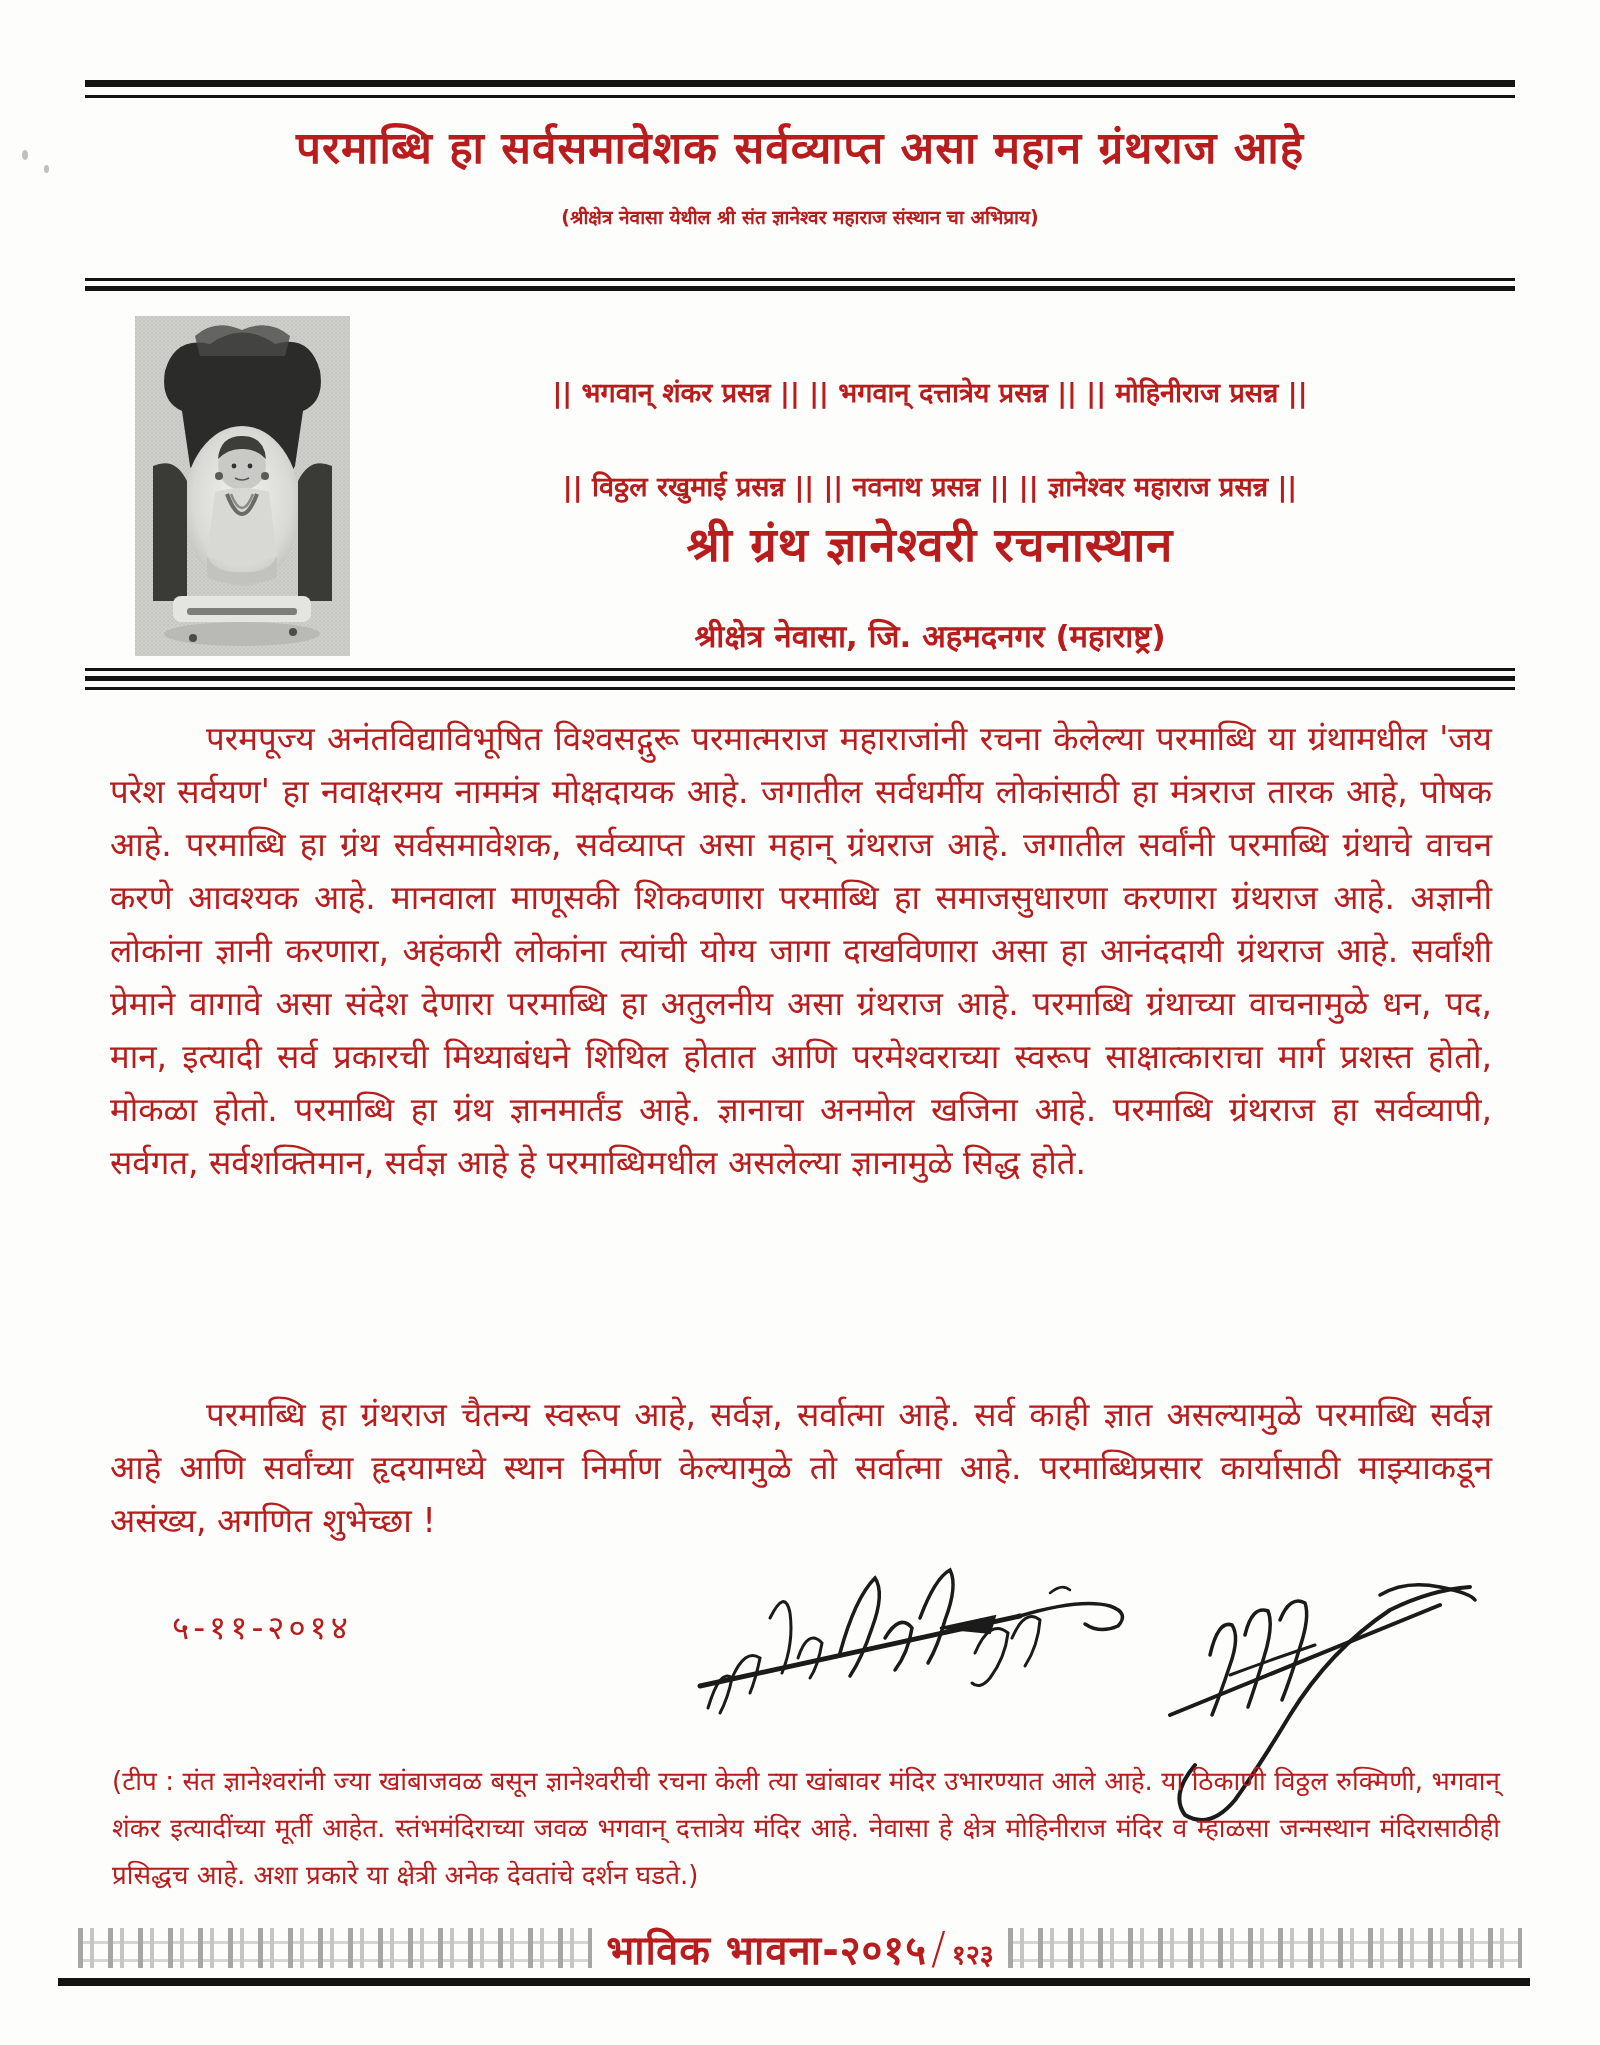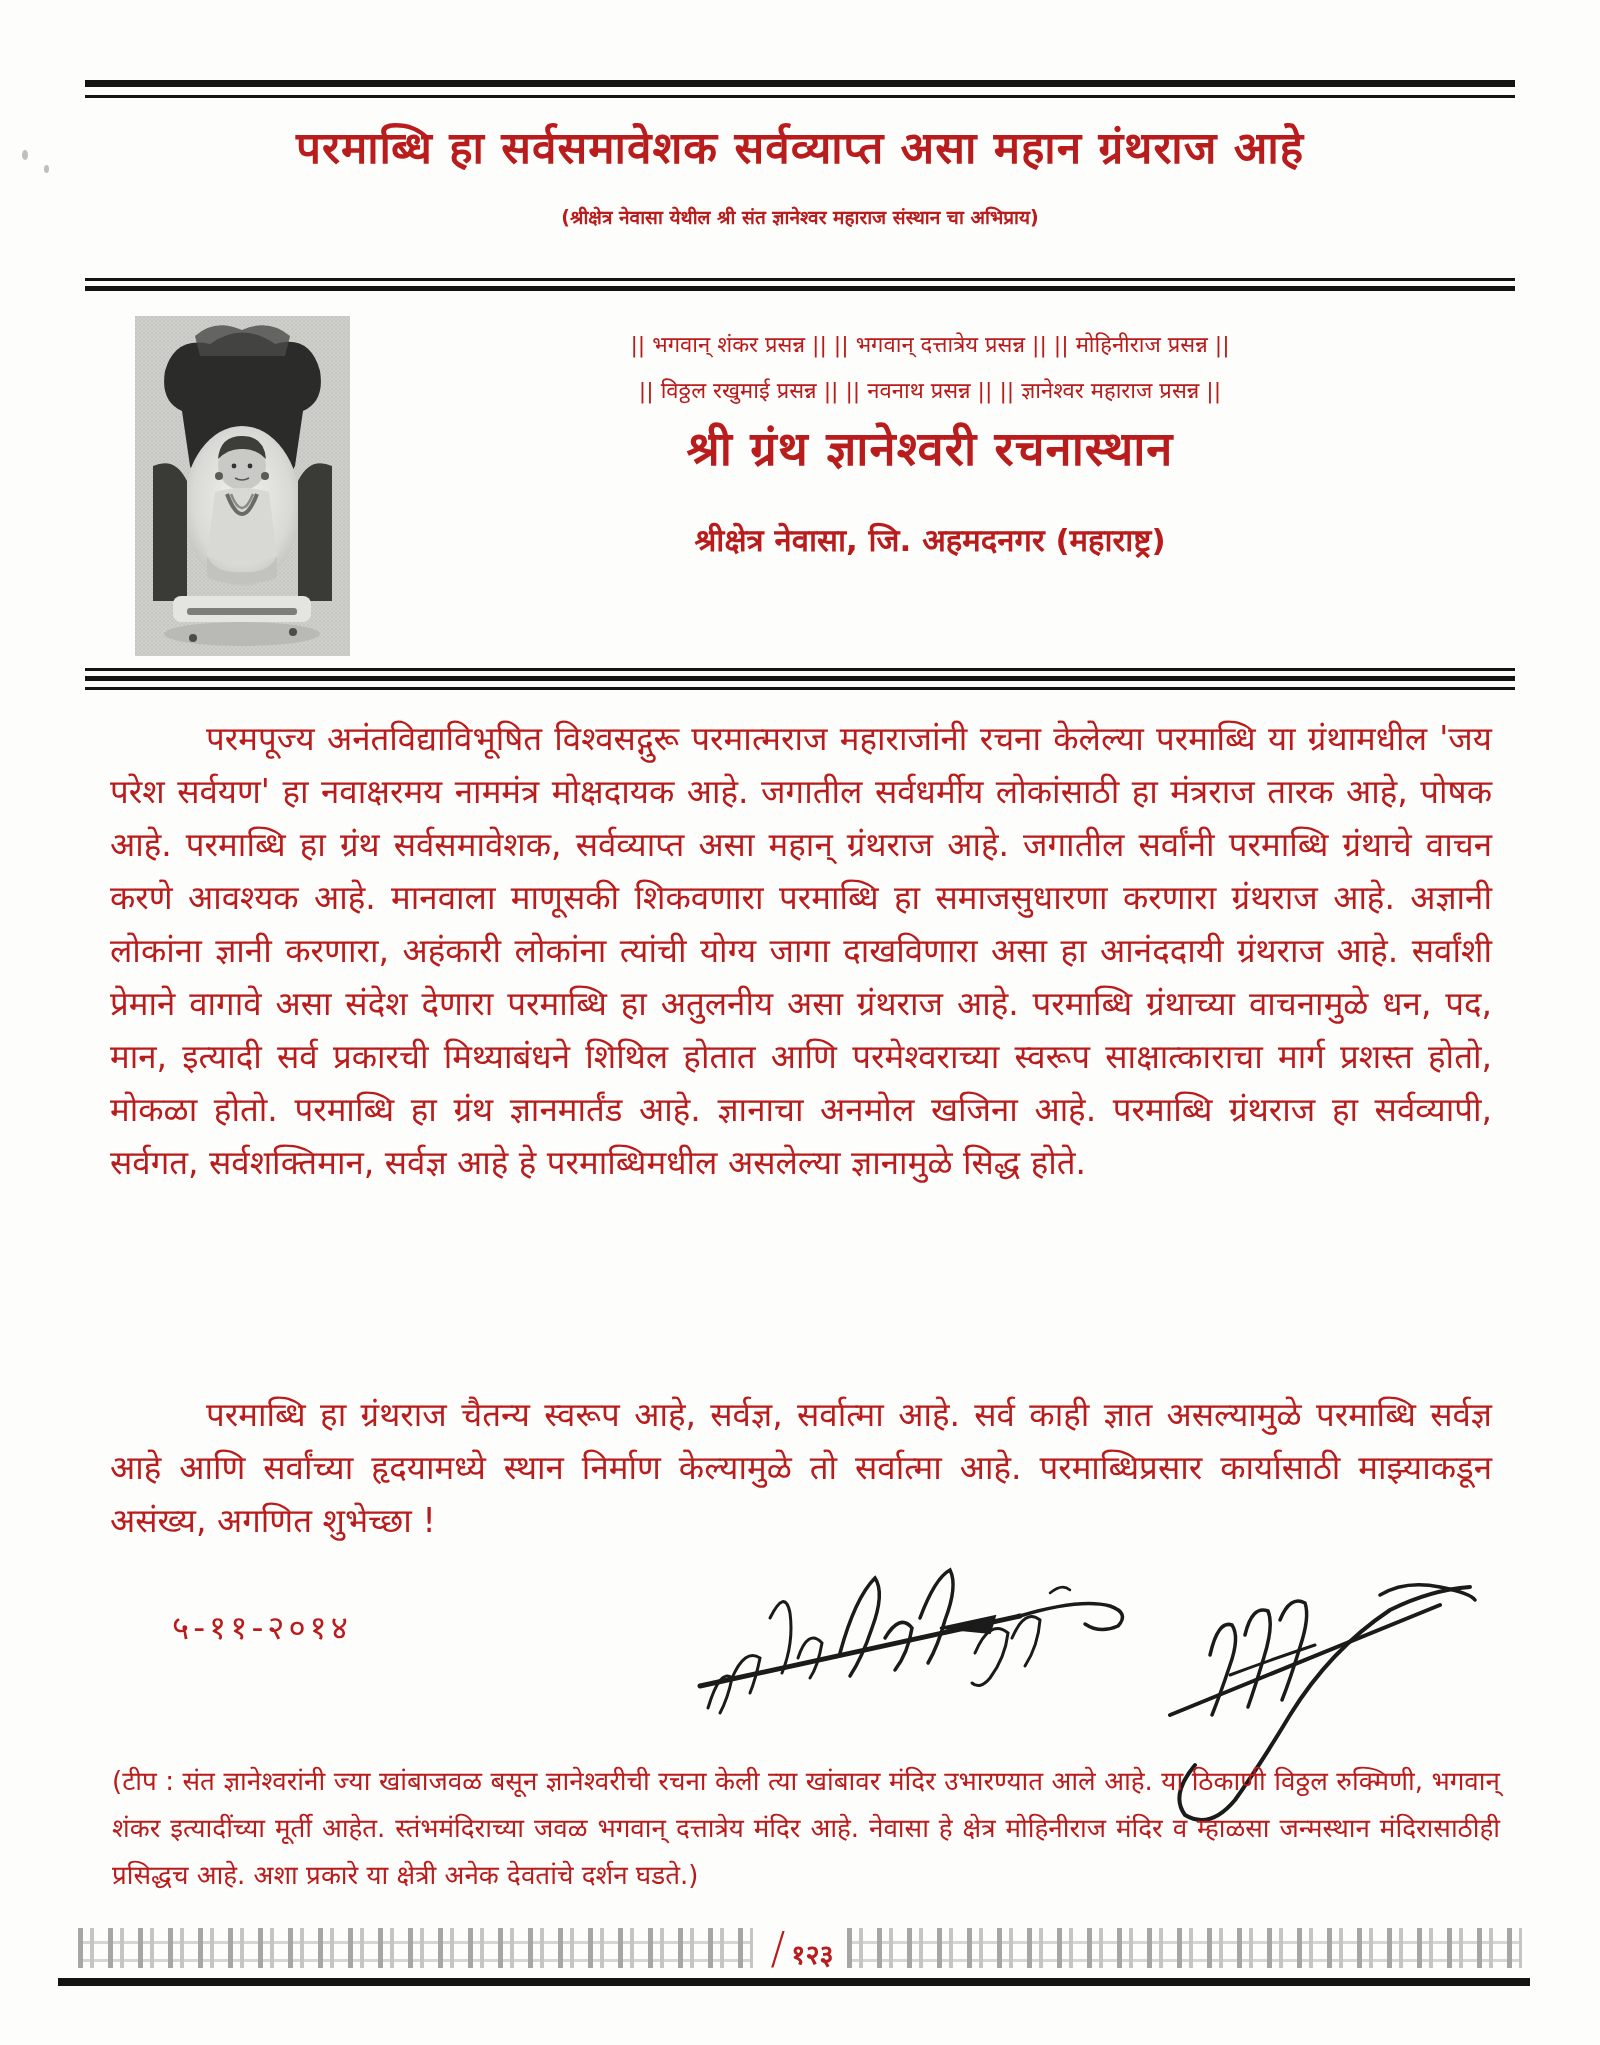--- a/index.html
+++ b/index.html
@@ -29,21 +29,21 @@
   }
   
   .photo{
     position:absolute;left:135px;top:316px;width:215px;height:340px;
     background:#cdcdca;
   }
   .masthead{
     position:absolute;left:370px;top:322px;width:1120px;
     text-align:center;
   }
-  .blessing{font-size:22px;font-weight:normal;line-height:46px;white-space:nowrap;}
+  .blessing{font-size:27px;font-weight:bold;line-height:46px;white-space:nowrap;margin-top:48px;}
   .m-title{font-size:47px;font-weight:bold;line-height:70px;letter-spacing:1px;white-space:nowrap;}
   .m-loc{font-size:31px;font-weight:bold;margin-top:34px;white-space:nowrap;}
   
   .body-text{
     position:absolute;left:110px;width:1382px;
     font-size:33px;line-height:53px;text-align:justify;
     text-indent:96px;
   }
   .p1{top:712px;}
   .p2{top:1388px;}
@@ -185,20 +185,21 @@
         <path d="M240,30 Q265,15 300,22 Q330,28 335,35" stroke-width="3.5"></path>
       </g>
     </svg>
   </div>
 
   <div class="footnote">(टीप : संत ज्ञानेश्वरांनी ज्या खांबाजवळ बसून ज्ञानेश्वरीची रचना केली त्या खांबावर मंदिर उभारण्यात आले आहे. या ठिकाणी विठ्ठल रुक्मिणी, भगवान् शंकर इत्यादींच्या मूर्ती आहेत. स्तंभमंदिराच्या जवळ भगवान् दत्तात्रेय मंदिर आहे. नेवासा हे क्षेत्र मोहिनीराज मंदिर व म्हाळसा जन्मस्थान मंदिरासाठीही प्रसिद्धच आहे. अशा प्रकारे या क्षेत्री अनेक देवतांचे दर्शन घडते.)</div>
 
   <div class="footer">
     <div class="ornament"></div>
     <div class="footer-text">
+      <span class="footer-journal">भाविक भावना-२०१५</span>
       <span class="footer-slash">/</span>
       <span class="footer-page">१२३</span>
     </div>
     <div class="ornament"></div>
   </div>
   <div class="footer-rule"></div>
 
   <div class="speck" style="left:22px;top:150px;width:6px;height:10px;"></div>
   <div class="speck" style="left:44px;top:165px;width:5px;height:8px;"></div>
 

